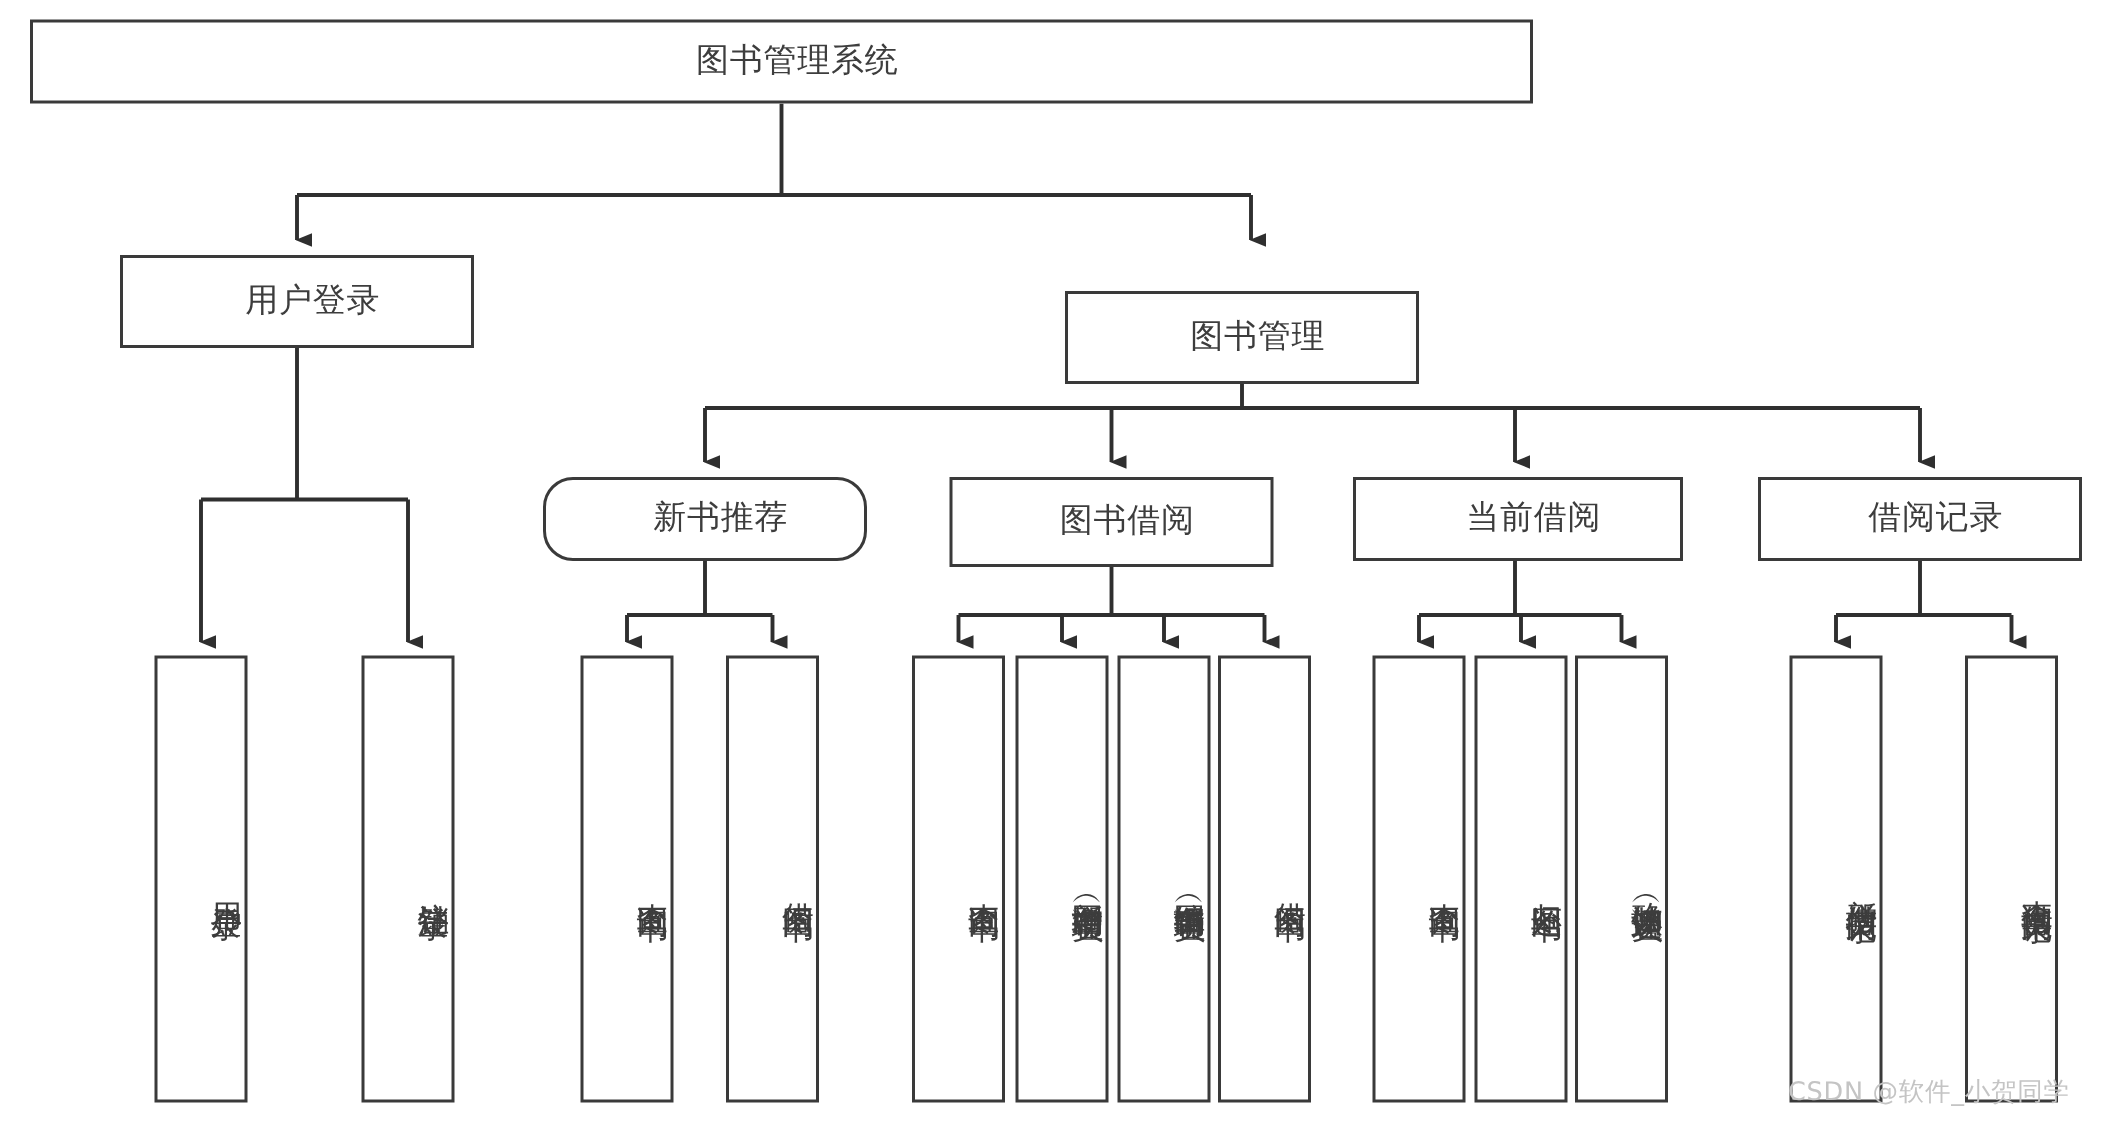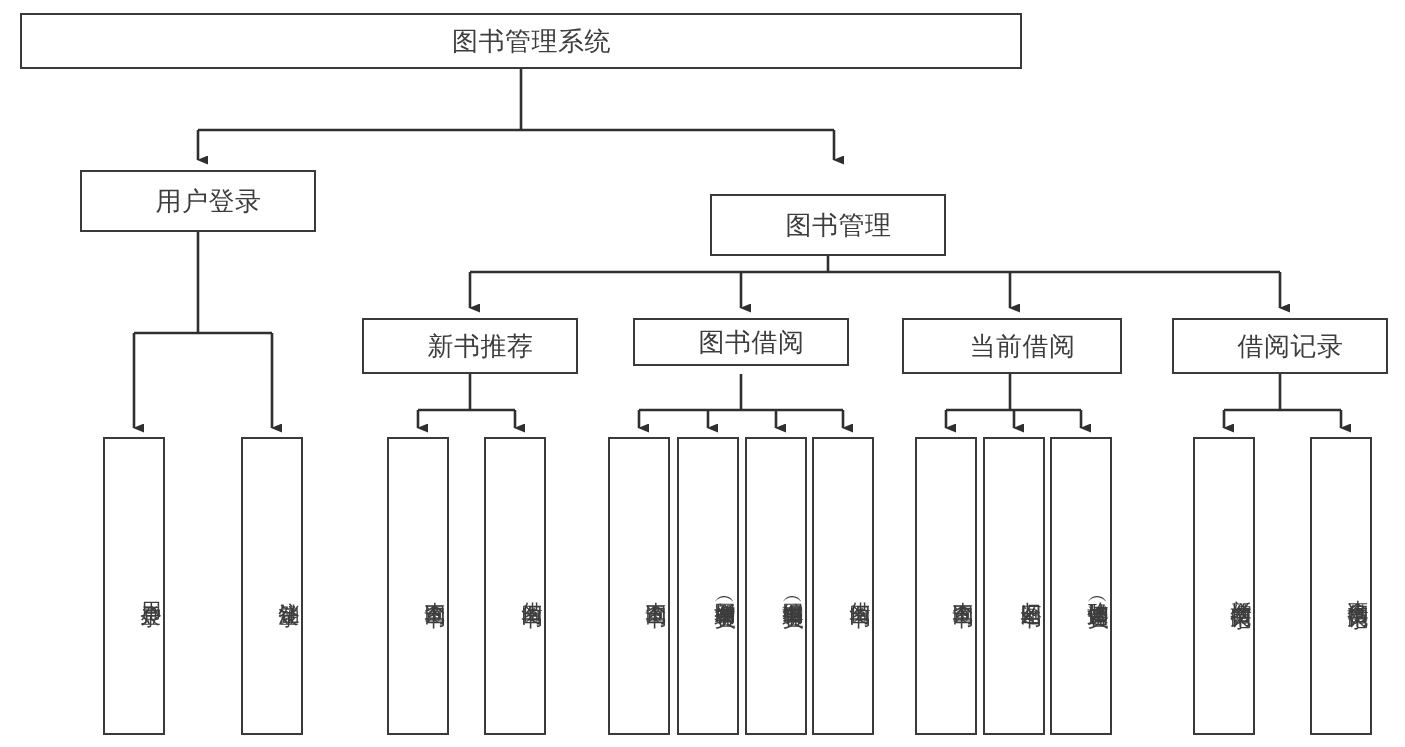--- a/index.html
+++ b/index.html
@@ -32,21 +32,21 @@
     border: 2px solid #3a3a3a;
     display: flex;
     align-items: center;
     justify-content: center;
     color: #3d3d3d;
     line-height: 1.16;
     text-align: center;
     z-index: 2;
   }
   .node.h {
-    font-size: 26px;
+    font-size: 22px;
     letter-spacing: 0.5px;
     padding-left: 21px;
   }
   .node.v {
     font-size: 21px;
     writing-mode: vertical-rl;
     text-orientation: upright;
     align-items: flex-start;
     justify-content: center;
     padding-top: 6px;
@@ -128,24 +128,24 @@
   <div id="nodes-layer">
       <div class="node h" style="left: 20px; top: 13px; width: 1002px; height: 56px;">
         <span>图书管理系统</span>
       </div>
       <div class="node h" style="left: 80px; top: 170px; width: 236px; height: 62px;">
         <span>用户登录</span>
       </div>
       <div class="node h" style="left: 710px; top: 170px; width: 236px; height: 62px; margin-top: 24px;">
         <span>图书管理</span>
       </div>
-      <div class="node h" style="left: 362px; top: 318px; width: 216px; height: 56px;">
+      <div class="node h" style="left: 362px; top: 318px; width: 216px; height: 56px; border-radius: 20px;">
         <span>新书推荐</span>
       </div>
-      <div class="node h" style="left: 633px; top: 318px; width: 216px; height: 48px; justify-content: center;">
+      <div class="node h" style="left: 633px; top: 318px; width: 216px; height: 60px; justify-content: center;">
         <span>图书借阅</span>
       </div>
       <div class="node h" style="left: 902px; top: 318px; width: 220px; height: 56px;">
         <span>当前借阅</span>
       </div>
       <div class="node h" style="left: 1172px; top: 318px; width: 216px; height: 56px;">
         <span>借阅记录</span>
       </div>
       <div class="node v" style="left: 103px; top: 437px; width: 62px; height: 298px;">
         <span>用户登录</span>
@@ -181,14 +181,15 @@
         <span>确认归还（管理员）</span>
       </div>
       <div class="node v" style="left: 1193px; top: 437px; width: 62px; height: 298px;">
         <span>新增借阅记录</span>
       </div>
       <div class="node v" style="left: 1310px; top: 437px; width: 62px; height: 298px;">
         <span>查询借阅记录</span>
       </div>
     </div>
 
+  <div class="watermark" style="left: 1192px; top: 716px; color: rgb(196, 196, 196);">CSDN @软件_小贺同学</div>
 
 </div>
 
 </body></html>

